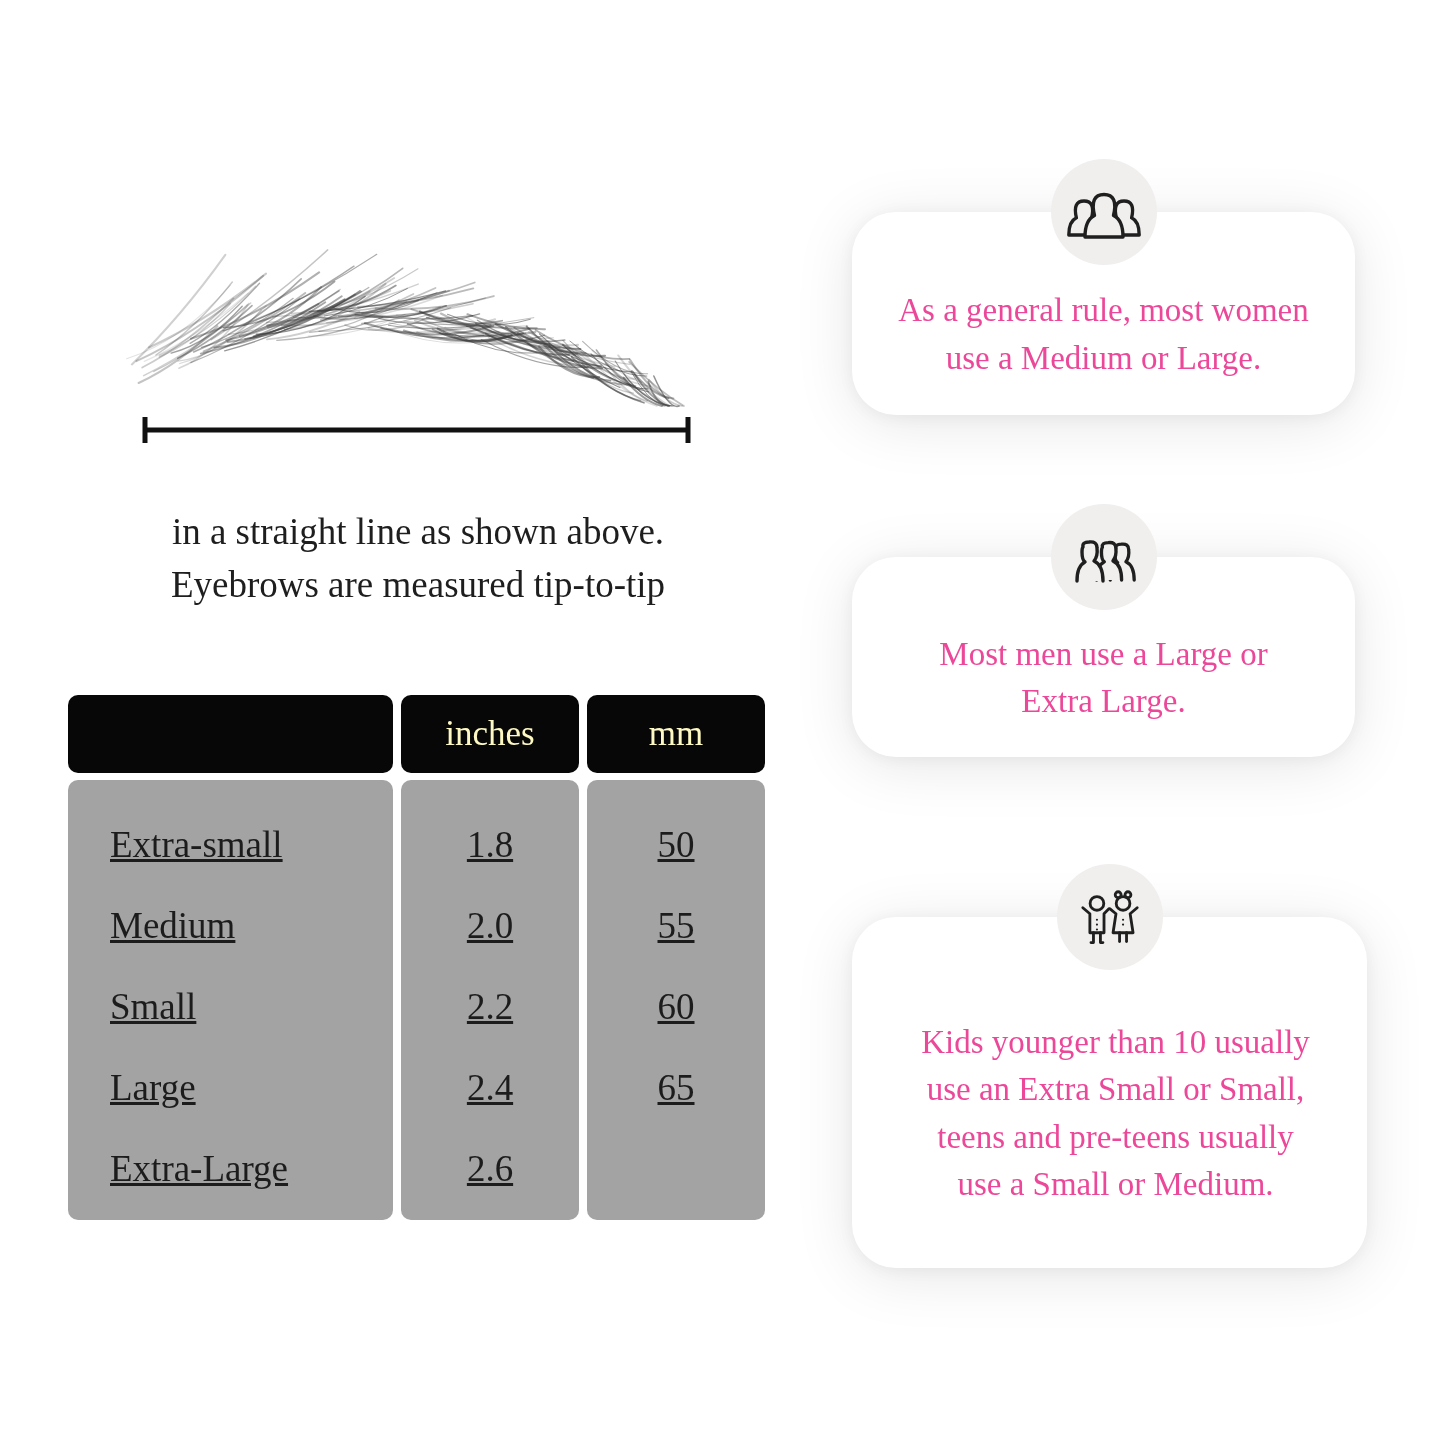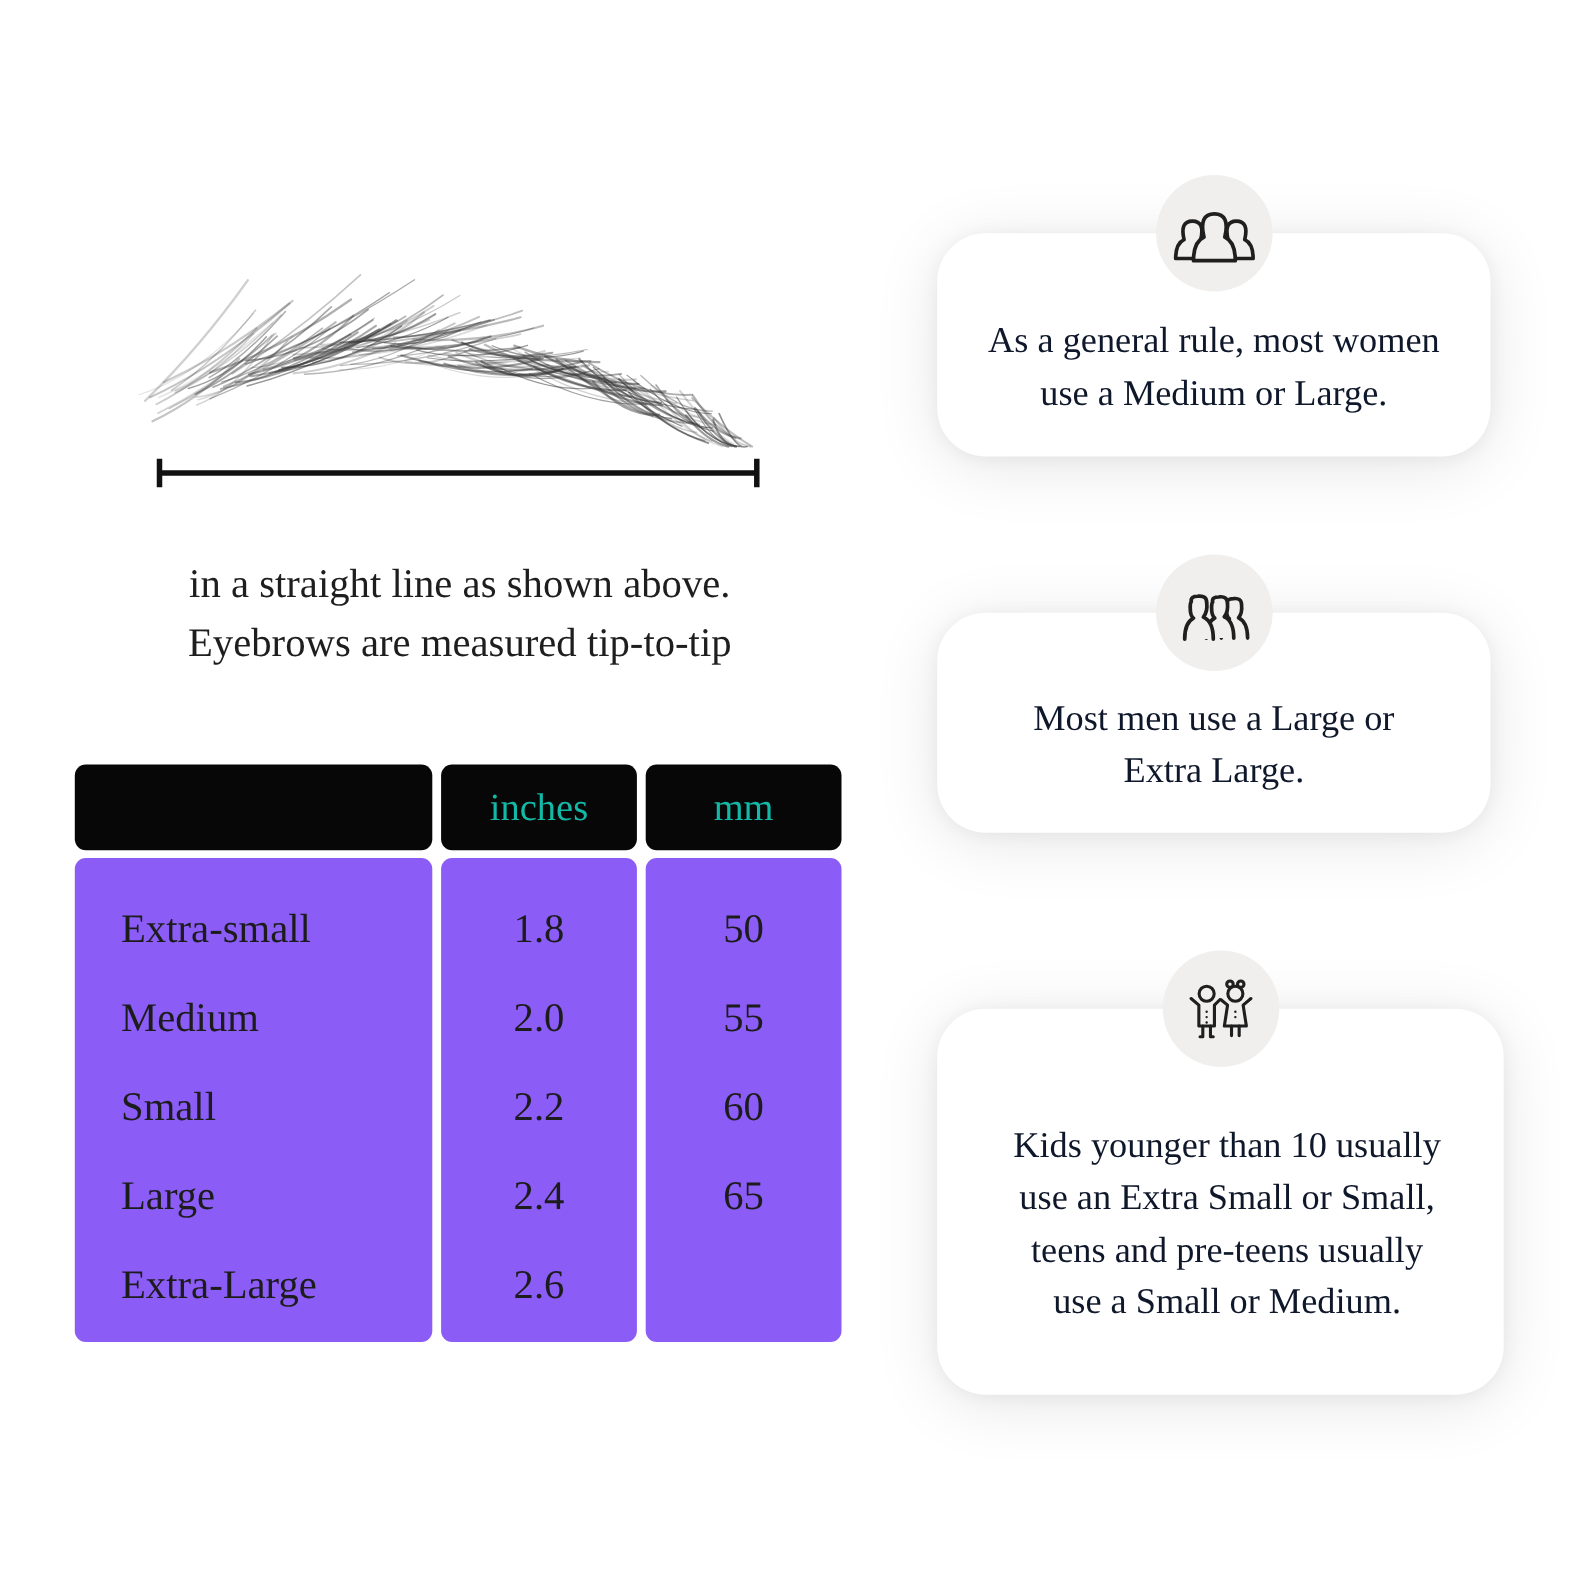--- a/index.html
+++ b/index.html
@@ -14,42 +14,42 @@
     text-align:center;font-size:37px;line-height:1.43;color:#1e1e1e;
   }
   
   .size-table{
     position:absolute;left:68px;top:695px;width:697px;
     display:grid;grid-template-columns:325px 178px 178px;
     grid-template-rows:78px 440px;column-gap:8px;row-gap:7px;
     font-size:37px;
   }
   .th{
-    background:#070707;border-radius:10px;color:#14b8a6;font-size:35px;
+    background:#070707;border-radius:10px;color:#fef9c3;font-size:35px;
     display:flex;align-items:center;justify-content:center;
   }
   .tcol{
-    background:#8b5cf6;border-radius:10px;padding-top:24px;
-    display:flex;flex-direction:column;color:#1c1c1c;
+    background:#a3a3a3;border-radius:10px;padding-top:24px;
+    display:flex;flex-direction:column;color:#1c1c1c;text-decoration:underline;
   }
   .tcell{height:81px;display:flex;align-items:center;}
   .tcol.labels .tcell{padding-left:42px;}
   .tcol.nums .tcell{justify-content:center;}
   
   .card{
     position:absolute;left:852px;width:503px;background:#ffffff;border-radius:44px;
     box-shadow:0 8px 60px rgba(0,0,0,0.10),0 2px 16px rgba(0,0,0,0.05);
     display:flex;align-items:center;justify-content:center;
   }
   .card--1{top:212px;height:203px;}
   .card--2{top:557px;height:200px;font-family:Liberation Serif, serif;}
   .card--3{top:917px;height:351px;padding-left:12px;}
   .card p{
     margin:0;padding-top:42px;text-align:center;
-    font-size:33px;line-height:1.43;color:#0f172a;
+    font-size:33px;line-height:1.43;color:#ec4899;
   }
   .card--1 p{max-width:462px;}
   .card--2 p{max-width:382px;}
   .card--3 p{max-width:392px;}
   .badge{
     position:absolute;top:-53px;left:50%;transform:translateX(-50%);
     width:106px;height:106px;border-radius:50%;background:#f0efee;
     display:flex;align-items:center;justify-content:center;
   }
   .badge svg{display:block;}

